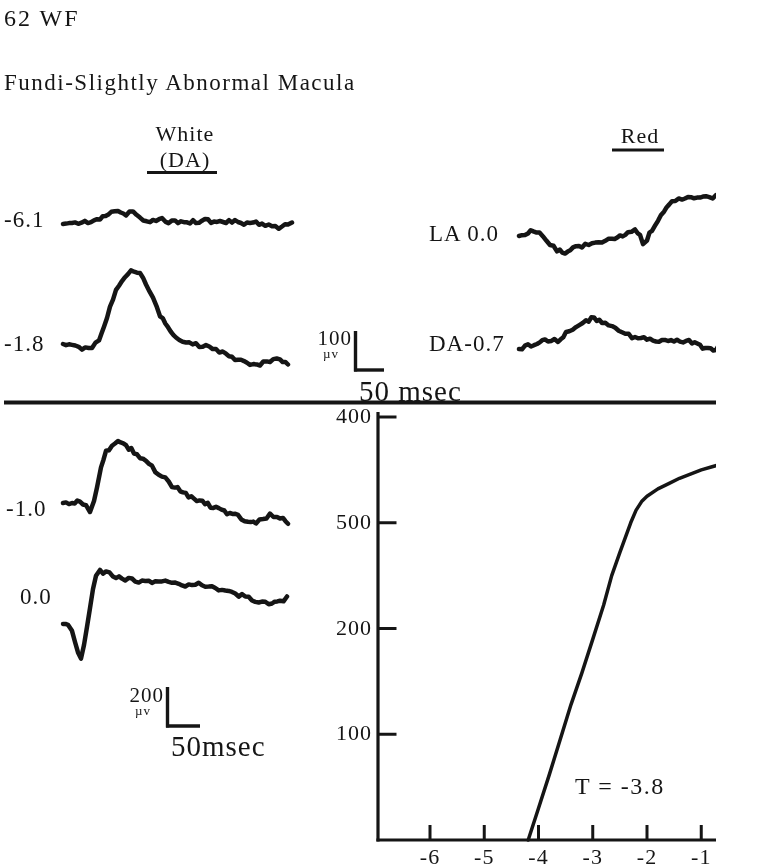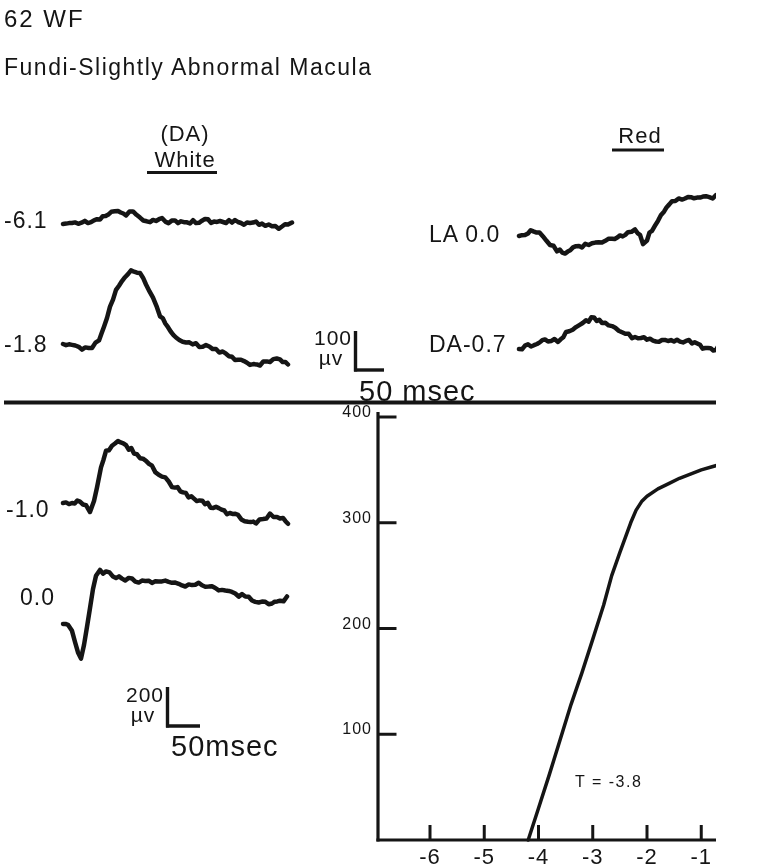--- a/index.html
+++ b/index.html
@@ -1,29 +1,29 @@
 <!DOCTYPE html>
 <html style="--ink: #151515; --bg: #ffffff;"><head>
 <meta charset="utf-8">
 <style>
   :root{ --ink:#151515; --bg:#ffffff; }
   body{margin:0;background:var(--bg);}
   #fig{position:relative;width:716px;height:868px;background:var(--bg);
-       font-family:Liberation Sans, sans-serif;color:var(--ink);overflow:hidden;}
+       font-family:Liberation Serif, serif;color:var(--ink);overflow:hidden;}
   #fig-svg{position:absolute;left:0;top:0;}
   #fig-svg line{stroke:var(--ink);}
   #fig-svg path{stroke:var(--ink);fill:none;stroke-linejoin:round;stroke-linecap:round;}
   .hdr{position:absolute;left:4px;font-size:23px;letter-spacing:1.5px;white-space:pre;}
   .lbl{position:absolute;font-size:23px;letter-spacing:1px;white-space:pre;}
   .ct{position:absolute;text-align:center;font-size:22px;letter-spacing:1px;line-height:26px;}
   .sb-amp{position:absolute;width:42px;text-align:right;font-size:21px;letter-spacing:1px;}
-  .sb-unit{position:absolute;width:42px;text-align:center;font-size:21px;letter-spacing:1px;}
+  .sb-unit{position:absolute;width:42px;text-align:center;font-size:13px;letter-spacing:1px;}
   .sb-time{position:absolute;font-size:29px;letter-spacing:1px;white-space:pre;}
-  .ann{position:absolute;font-size:16px;letter-spacing:1.5px;white-space:pre;}
-  .tick-y{position:absolute;width:46px;text-align:right;font-size:16px;letter-spacing:1px;}
+  .ann{position:absolute;font-size:24px;letter-spacing:1.5px;white-space:pre;}
+  .tick-y{position:absolute;width:46px;text-align:right;font-size:22px;letter-spacing:1px;}
   .tick-x{position:absolute;width:44px;text-align:center;font-size:22px;letter-spacing:1px;}
 </style>
 </head>
 <body>
 
 <div id="fig">
 
   <svg id="fig-svg" width="776" height="868">
     <line x1="4" y1="402.5" x2="776" y2="402.5" stroke-width="4"></line>
     <line x1="147" y1="172.5" x2="217" y2="172.5" stroke-width="3.2"></line>
@@ -48,25 +48,25 @@
       <line x1="430" y1="825" x2="430" y2="840" stroke-width="3"></line>
       <line x1="484.25" y1="825" x2="484.25" y2="840" stroke-width="3"></line>
       <line x1="538.5" y1="825" x2="538.5" y2="840" stroke-width="3"></line>
       <line x1="592.75" y1="825" x2="592.75" y2="840" stroke-width="3"></line>
       <line x1="647" y1="825" x2="647" y2="840" stroke-width="3"></line>
       <line x1="701.25" y1="825" x2="701.25" y2="840" stroke-width="3"></line>
       <line x1="755.5" y1="825" x2="755.5" y2="840" stroke-width="3"></line>
     </svg>
 
   <div class="hdr" style="top:5px;font-size:24px;letter-spacing:2px">62 WF</div>
-  <div class="hdr" style="top:54px">Fundi-Slightly Abnormal Macula</div>
+  <div class="hdr" style="top:70px">Fundi-Slightly Abnormal Macula</div>
 
   <div class="ct" style="left:130px;top:121px;width:110px">
+    <div>White</div>
     <div>(DA)</div>
-    <div>White</div>
   </div>
   <div class="ct" style="left:600px;top:123px;width:80px">Red</div>
 
   <div class="lbl" style="left:4px;top:207px">-6.1</div>
   <div class="lbl" style="left:4px;top:331px">-1.8</div>
   <div class="lbl" style="left:429px;top:221px">LA 0.0</div>
   <div class="lbl" style="left:429px;top:331px">DA-0.7</div>
   <div class="lbl" style="left:6px;top:496px">-1.0</div>
   <div class="lbl" style="left:20px;top:584px">0.0</div>
 
@@ -74,21 +74,21 @@
   <div class="sb-unit" style="left:310px;top:346px">µv</div>
   <div class="sb-time" style="left:359px;top:375px">50 msec</div>
 
   <div class="sb-amp" style="left:122px;top:683px">200</div>
   <div class="sb-unit" style="left:122px;top:703px">µv</div>
   <div class="sb-time" style="left:171px;top:730px">50msec</div>
 
   <div class="ann" style="left:575px;top:773px">T = -3.8</div>
 <div class="tick-y" style="left: 326px; top: 720.25px;">100</div>
     <div class="tick-y" style="left: 326px; top: 614.5px;">200</div>
-    <div class="tick-y" style="left: 326px; top: 508.75px;">300</div>
+    <div class="tick-y" style="left: 326px; top: 508.75px;">500</div>
     <div class="tick-y" style="left: 326px; top: 403px;">400</div>
     <div class="tick-x" style="left: 408px; top: 844px;">-6</div>
     <div class="tick-x" style="left: 462.25px; top: 844px;">-5</div>
     <div class="tick-x" style="left: 516.5px; top: 844px;">-4</div>
     <div class="tick-x" style="left: 570.75px; top: 844px;">-3</div>
     <div class="tick-x" style="left: 625px; top: 844px;">-2</div>
     <div class="tick-x" style="left: 679.25px; top: 844px;">-1</div>
     <div class="tick-x" style="left: 733.5px; top: 844px;">0</div>
   </div>
 

